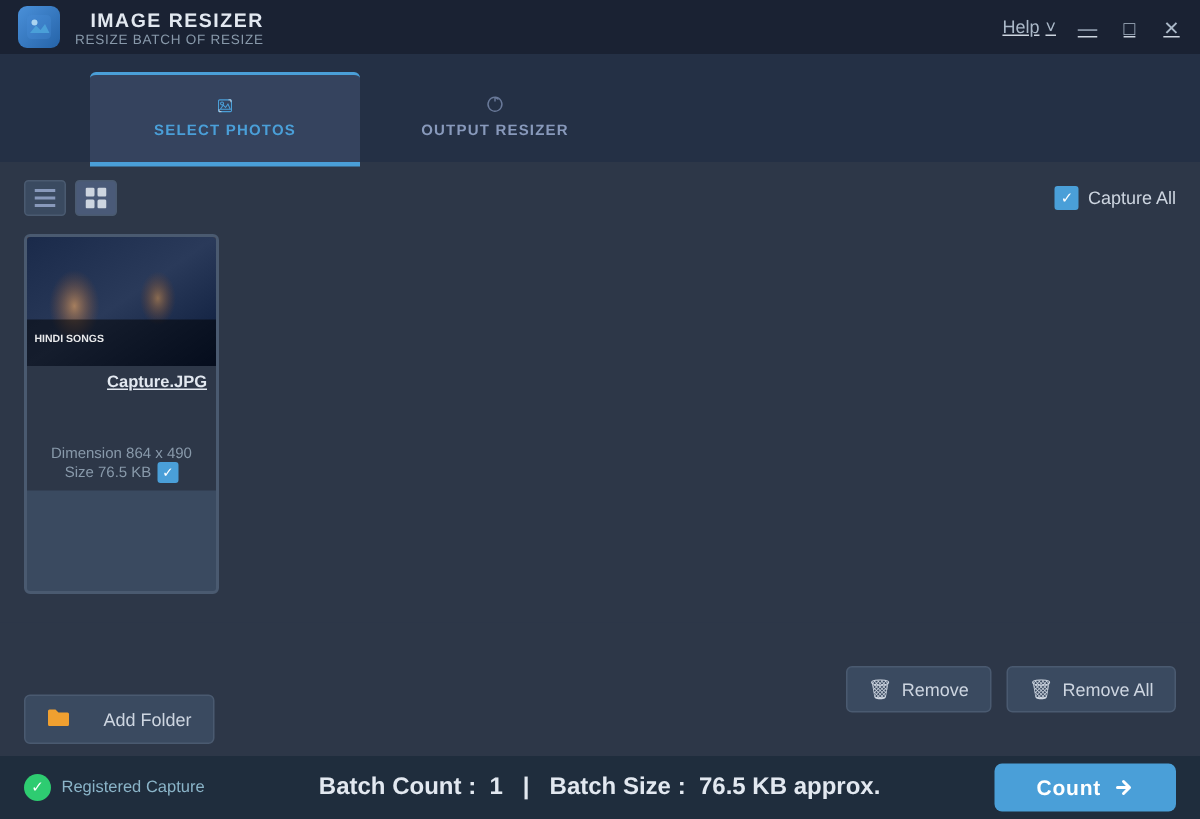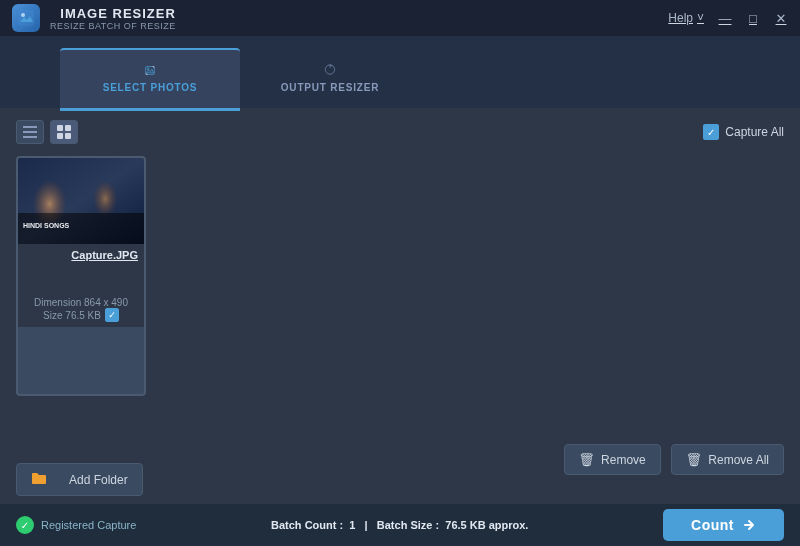--- a/index.html
+++ b/index.html
@@ -324,21 +324,21 @@
       height: 18px;
       background: #2ecc71;
       border-radius: 50%;
       display: flex;
       align-items: center;
       justify-content: center;
       color: white;
       font-size: 10px;
     }
     .status-center {
-      font-size: 11px;
+      font-size: 16px;
       color: #8899aa;
     }
     .status-center span {
       color: #e2e8f0;
       font-weight: 700;
     }
     .next-btn {
       background: #4a9fd8;
       border: none;
       border-radius: 5px;

